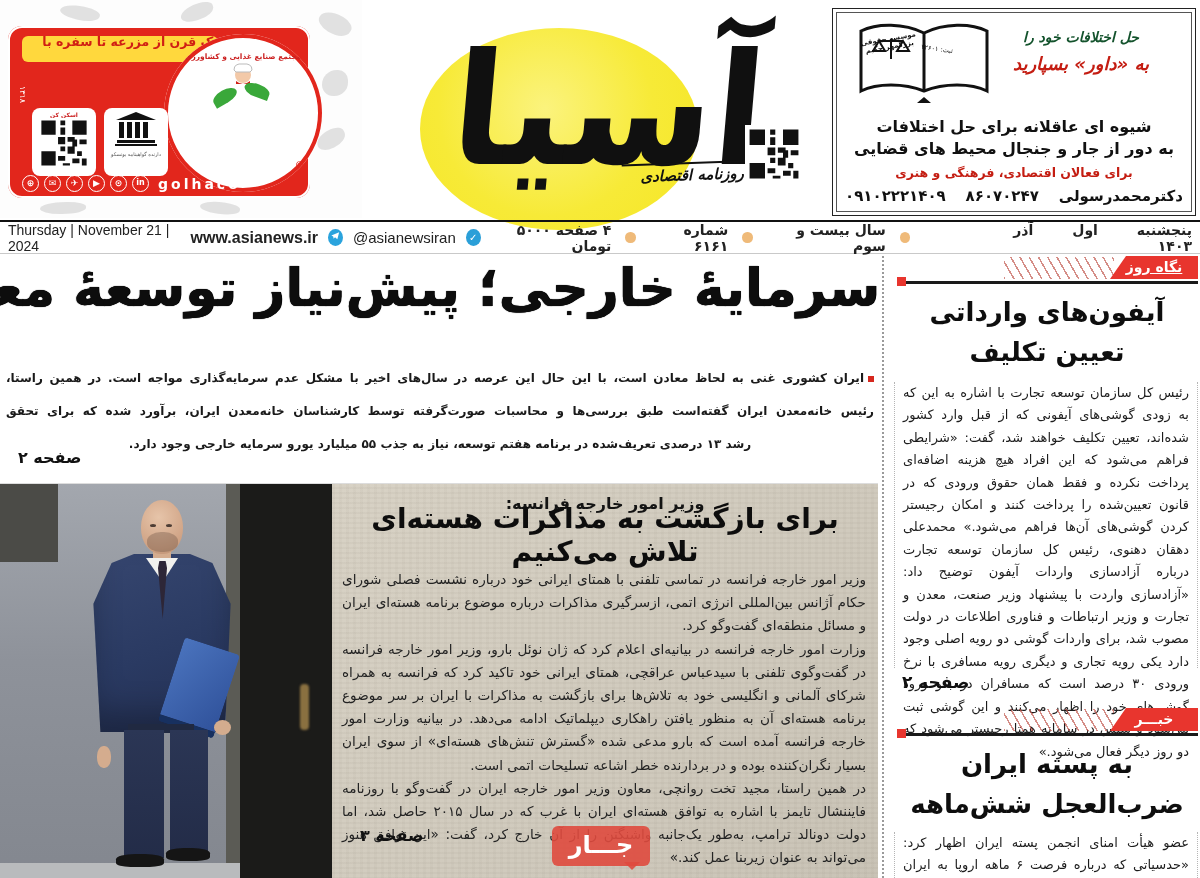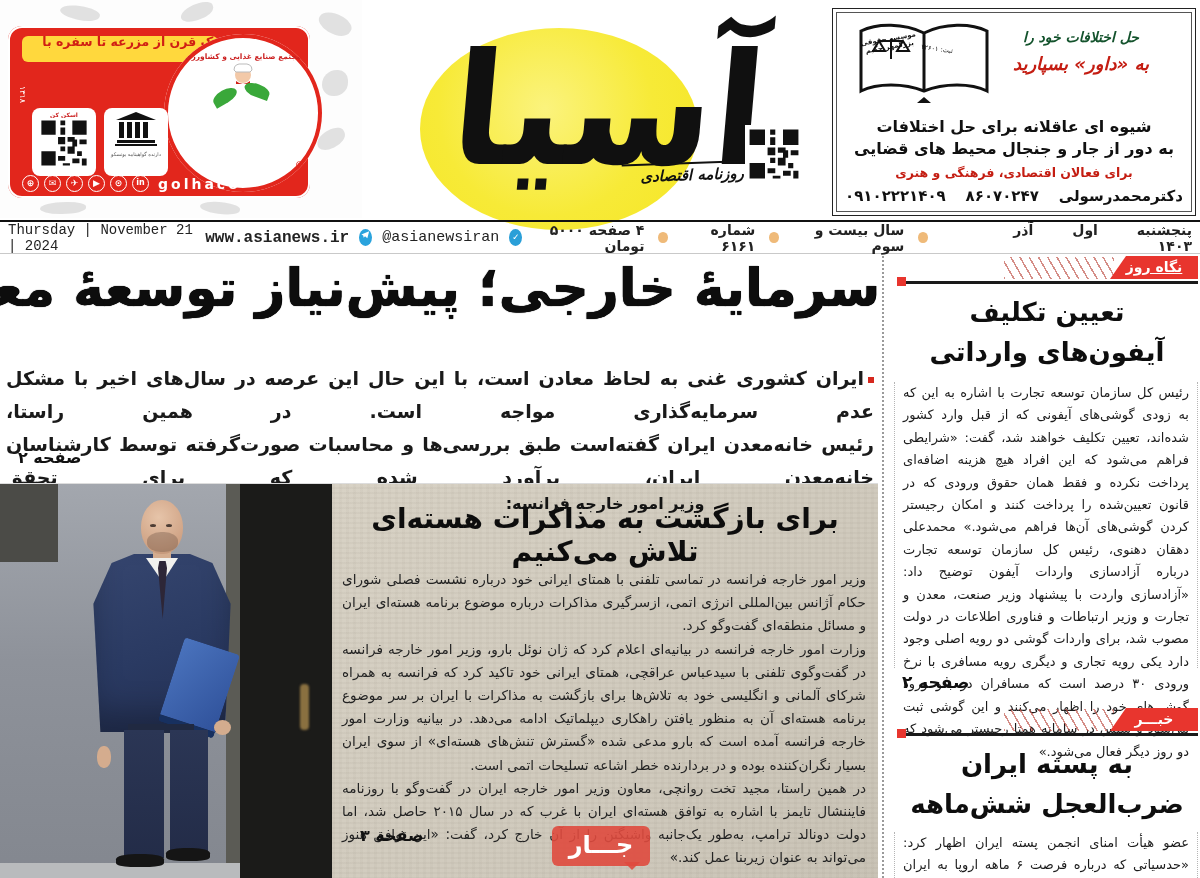--- a/index.html
+++ b/index.html
@@ -40,34 +40,34 @@
   .davar-book { position:absolute; left:16px; top:10px; width:150px; height:92px; }
   .davar-inst { position:absolute; left:26px; top:26px; width:60px; font-size:7px; color:#111; font-weight:bold; transform:rotate(-10deg); text-align:center; }
   .davar-reg { position:absolute; left:88px; top:36px; font-size:6.5px; color:#111; transform:rotate(8deg); }
   .davar-b1 { position:absolute; right:0; left:0; top:108px; text-align:center; font-weight:bold; font-size:16px; color:#111; }
   .davar-b2 { position:absolute; right:0; left:0; top:130px; text-align:center; font-weight:bold; font-size:16px; color:#111; }
   .davar-aud { position:absolute; right:0; left:0; top:156px; text-align:center; font-weight:bold; font-size:12.5px; color:#c41d12; }
   .davar-row { position:absolute; left:12px; right:12px; top:178px; display:flex; justify-content:space-between; direction:rtl; font-weight:bold; font-size:15px; color:#111; }
 
   
   .dateline { left:0; top:220px; width:1200px; height:34px; border-top:2.5px solid #111; border-bottom:1px solid #c9c9c9; display:flex; align-items:center; justify-content:space-between; padding:0 8px; }
-  .dl-left { display:flex; align-items:center; gap:10px; direction:ltr; font-family:Liberation Mono, monospace; color:#222;justify-content:space-between; }
+  .dl-left { display:flex; align-items:center; gap:10px; direction:ltr; font-family:Liberation Sans, sans-serif; color:#222;justify-content:space-between; }
   .dl-en { font-size:14px; }
   .dl-site { font-size:16px; font-weight:bold; }
   .dl-handle { font-size:15px; }
   .badge { width:17px; height:17px; border-radius:50%; color:#fff; font-size:10px; line-height:17px; text-align:center; }
   .tg { background:#2aa3dd; }
   .vf { background:#2a9fd8; }
   .dl-right { display:flex; align-items:center; gap:14px; direction:rtl; font-size:14px; font-weight:bold; color:#222; }
   .dl-date span { margin-left:34px; }
   .dot { width:11px; height:11px; border-radius:50%; background:#efba79; }
 
   
   .lead-hl { left:0; top:258px; width:880px; text-align:center; font-size:52px; font-weight:bold; color:#0d0d0d; white-space:nowrap; text-shadow:0 0 1px #000, .6px 0 0 #000; }
-  .lede { left:6px; top:362px; width:868px; font-size:19px; font-weight:bold; color:#1a1a1a; line-height:33px; }
+  .lede { left:6px; top:362px; width:868px; font-size:12px; font-weight:bold; color:#1a1a1a; line-height:33px; }
   .jline { text-align:justify; text-align-last:justify; }
   .cline { text-align:center; }
   .red-bullet { display:inline-block; width:4px; height:4px; border:3px solid #d6281e; background:#f6c9c4; margin-left:4px; vertical-align:middle; }
   .lead-pref { left:18px; top:448px; font-size:16px; font-weight:bold; color:#111; }
 
   
   .col-divider { left:882px; top:256px; height:622px; border-left:2px dotted #9a9a9a; }
   .tab-red { position:absolute; width:88px; height:23px; background:#e8352e; color:#fff; font-size:14px; font-weight:bold; text-align:center; line-height:23px; clip-path:polygon(16px 0, 100% 0, 100% 100%, 0 100%); }
   .tab-hatch { position:absolute; width:110px; height:22px; background:repeating-linear-gradient(60deg, rgba(190,80,70,.65) 0 1.5px, transparent 1.5px 8px); }
   .col-rule { position:absolute; left:902px; width:296px; height:2.5px; background:#1a1a1a; }
@@ -248,22 +248,22 @@
   </div>
   <div class="abs lead-pref">صفحه ۲</div>
 
   <div class="abs col-divider"></div>
 
   <div class="tab-hatch" style="left:1004px;top:257px;"></div>
   <div class="tab-red" style="left:1110px;top:256px;text-decoration:underline;">نگاه روز</div>
   <div class="col-rule" style="top:281px;"></div>
   <div class="col-rule-sq" style="top:277px;"></div>
   <div class="col-hl rtl" style="top:292px;">
+    <div>آیفون‌های وارداتی</div>
     <div>تعیین تکلیف</div>
-    <div>آیفون‌های وارداتی</div>
   </div>
   <div class="col-body rtl" style="top:382px;height:286px;">رئیس کل سازمان توسعه تجارت با اشاره به این که به زودی گوشی‌های آیفونی که از قبل وارد کشور شده‌اند، تعیین تکلیف خواهند شد، گفت: «شرایطی فراهم می‌شود که این افراد هیچ هزینه اضافه‌ای پرداخت نکرده و فقط همان حقوق ورودی که در قانون تعیین‌شده را پرداخت کنند و امکان رجیستر کردن گوشی‌های آن‌ها فراهم می‌شود.» محمدعلی دهقان دهنوی، رئیس کل سازمان توسعه تجارت درباره آزادسازی واردات آیفون توضیح داد: «آزادسازی واردت با پیشنهاد وزیر صنعت، معدن و تجارت و وزیر ارتباطات و فناوری اطلاعات در دولت مصوب شد، برای واردات گوشی دو رویه اصلی وجود دارد یکی رویه تجاری و دیگری رویه مسافری با نرخ ورودی ۳۰ درصد است که مسافران در بدو ورود گوشی‌های خود را اظهار می‌کنند و این گوشی ثبت می‌شود و سپس در سامانه همتا رجیستر می‌شود که دو روز دیگر فعال می‌شود.»</div>
   <div class="col-pref" style="top:672px;">صفحه ۲</div>
 
   <div class="tab-hatch" style="left:1004px;top:709px;"></div>
   <div class="tab-red" style="left:1110px;top:708px;">خبـــر</div>
   <div class="col-rule" style="top:733px;"></div>
   <div class="col-rule-sq" style="top:729px;"></div>
   <div class="col-hl rtl" style="top:744px;">
     <div>به پسته ایران</div>

